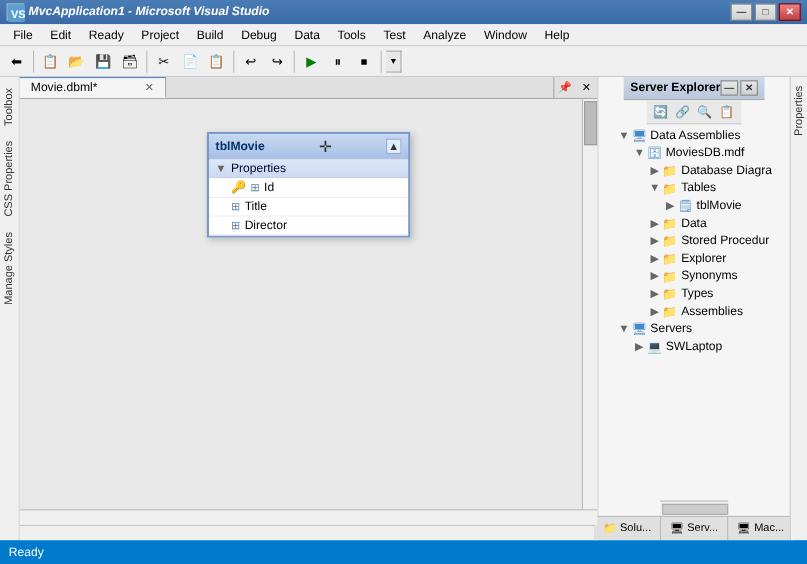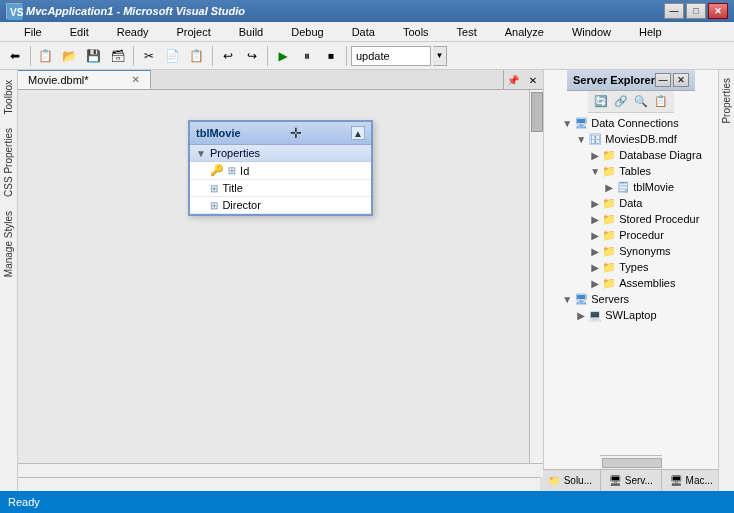--- a/index.html
+++ b/index.html
@@ -60,21 +60,20 @@
       display: flex;
       align-items: center;
       padding: 0 4px;
       border-bottom: 1px solid #ccc;
     }
     .menu-item {
       padding: 2px 8px;
       cursor: pointer;
       font-size: 11px;
       color: #000;
-      margin-left: 12px;
     }
 
     
     .toolbar {
       background: #f0f0f0;
       height: 28px;
       display: flex;
       align-items: center;
       padding: 2px 4px;
       border-bottom: 1px solid #ccc;
@@ -498,21 +497,20 @@
   <div class="toolbar-btn">📄</div>
   <div class="toolbar-btn">📋</div>
   <div class="toolbar-separator"></div>
   <div class="toolbar-btn">↩</div>
   <div class="toolbar-btn">↪</div>
   <div class="toolbar-separator"></div>
   <div class="toolbar-btn" style="color:green;">▶</div>
   <div class="toolbar-btn">⏸</div>
   <div class="toolbar-btn">⏹</div>
   <div class="toolbar-separator"></div>
-  <input class="toolbar-input" type="text" value="update" style="">
   <div class="toolbar-dropdown-btn">▼</div>
 </div>
 
 <div class="main-area">
 
   <div class="left-panel">
     <div class="vertical-tab">Toolbox</div>
     <div class="vertical-tab">CSS Properties</div>
     <div class="vertical-tab">Manage Styles</div>
   </div>
@@ -577,21 +575,21 @@
     <div class="se-toolbar">
       <div class="se-btn">🔄</div>
       <div class="se-btn">🔗</div>
       <div class="se-btn">🔍</div>
       <div class="se-btn">📋</div>
     </div>
     <div class="tree-area" id="tree-area">
         <div class="tree-node">
           <span class="tree-expand">▼</span>
           <span class="tree-icon icon-server">🖥</span>
-          <span>Data Connections</span>
+          <span>Data Assemblies</span>
         </div>
         <div class="tree-node">
           <span class="tree-indent"></span>
           <span class="tree-expand">▼</span>
           <span class="tree-icon icon-db">🗄</span>
           <span>MoviesDB.mdf</span>
         </div>
         <div class="tree-node">
           <span class="tree-indent"></span>
           <span class="tree-indent"></span>
@@ -626,21 +624,21 @@
           <span class="tree-indent"></span>
           <span class="tree-expand">▶</span>
           <span class="tree-icon icon-folder">📁</span>
           <span>Stored Procedur</span>
         </div>
         <div class="tree-node">
           <span class="tree-indent"></span>
           <span class="tree-indent"></span>
           <span class="tree-expand">▶</span>
           <span class="tree-icon icon-folder">📁</span>
-          <span>Procedur</span>
+          <span>Explorer</span>
         </div>
         <div class="tree-node">
           <span class="tree-indent"></span>
           <span class="tree-indent"></span>
           <span class="tree-expand">▶</span>
           <span class="tree-icon icon-folder">📁</span>
           <span>Synonyms</span>
         </div>
         <div class="tree-node">
           <span class="tree-indent"></span>

